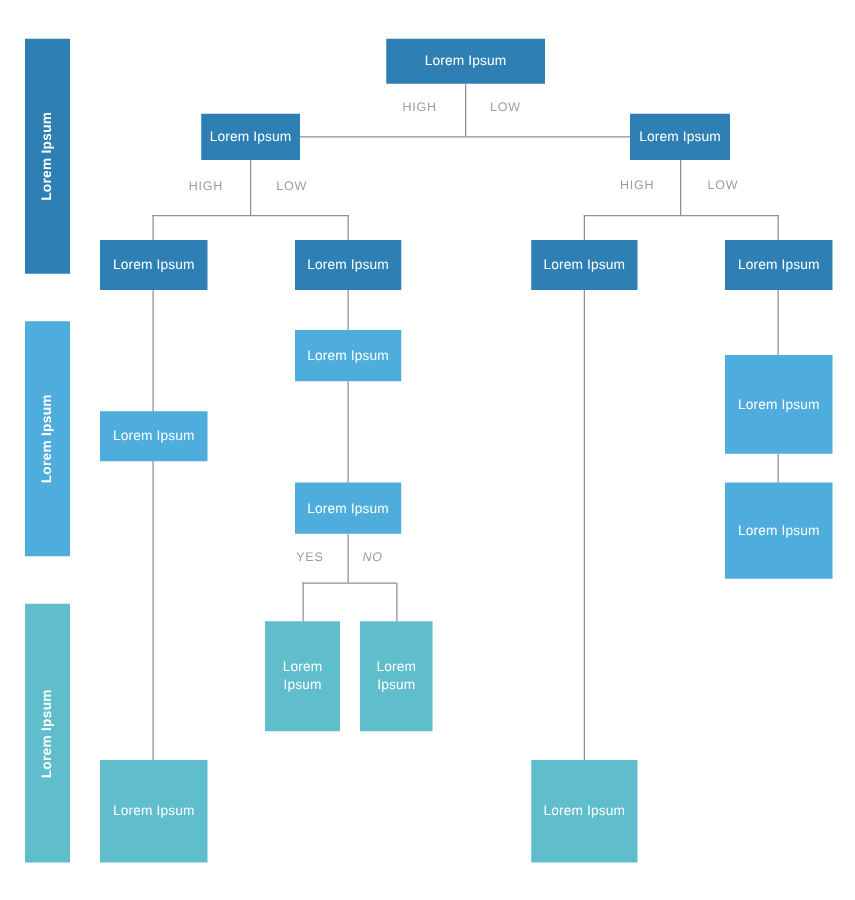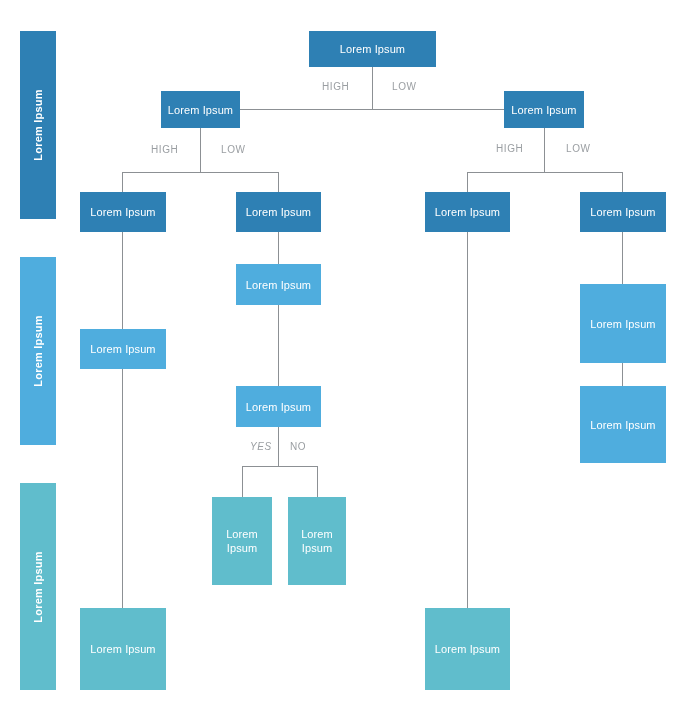--- a/index.html
+++ b/index.html
@@ -116,22 +116,22 @@
 
   <div class="edge-label" style="left:322px; top:81px;">HIGH</div>
   <div class="edge-label" style="left:392px; top:81px;">LOW</div>
 
   <div class="edge-label" style="left:151px; top:144px;">HIGH</div>
   <div class="edge-label" style="left:221px; top:144px;">LOW</div>
 
   <div class="edge-label" style="left:496px; top:143px;">HIGH</div>
   <div class="edge-label" style="left:566px; top:143px;">LOW</div>
 
-  <div class="edge-label" style="left:250px; top:441px;font-style:italic;">YES</div>
-  <div class="edge-label" style="left:290px; top:441px;">NO</div>
+  <div class="edge-label" style="left:237px; top:441px;">YES</div>
+  <div class="edge-label" style="left:290px; top:441px;font-style:italic;">NO</div>
 
   <div class="node dark" style="left:309px; top:31px; width:127px; height:36px;">
     <span>Lorem Ipsum</span>
   </div>
 
   <div class="node dark" style="left:161px; top:91px; width:79px; height:37px;">
     <span>Lorem Ipsum</span>
   </div>
 
   <div class="node dark" style="left:504px; top:91px; width:80px; height:37px;">

